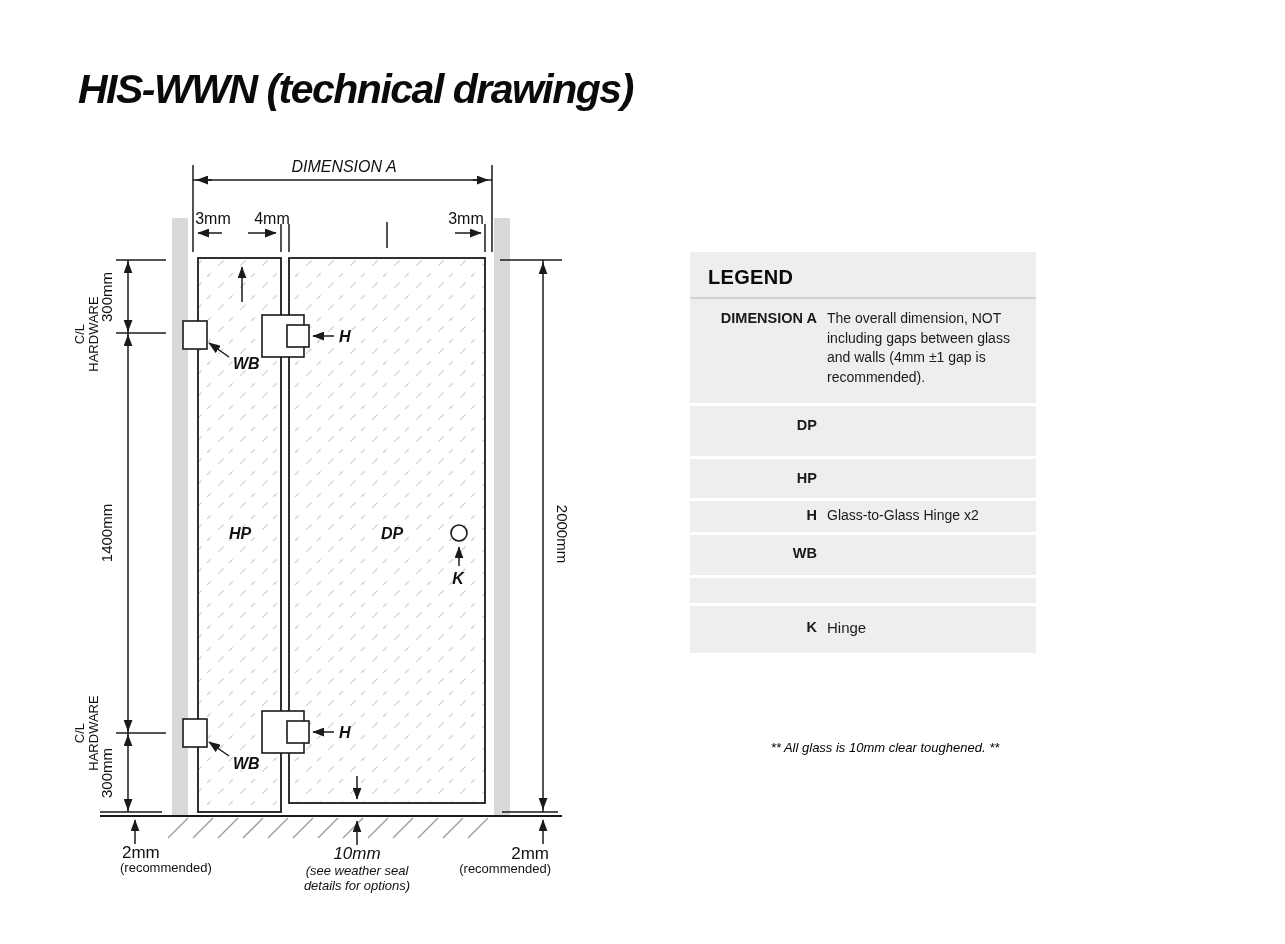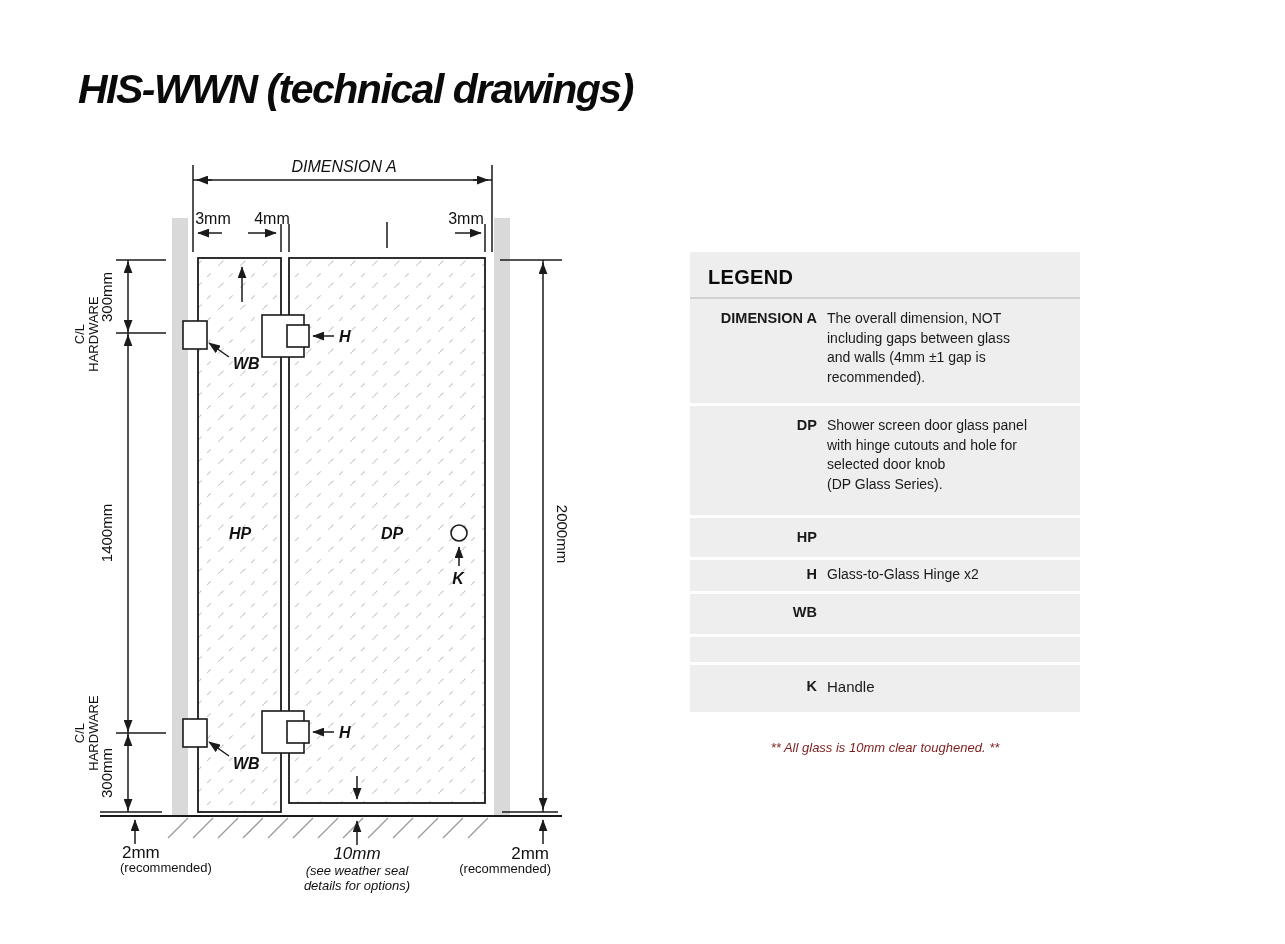--- a/index.html
+++ b/index.html
@@ -20,21 +20,21 @@
   svg .hatchln{stroke:#9a9a9a;stroke-width:1.3;}
   svg text{fill:#111111;font-family:"Liberation Sans", sans-serif;}
   svg .t15{font-size:15px;}
   svg .t16{font-size:16px;}
   svg .t17{font-size:17px;}
   svg .t13{font-size:13px;}
   svg .ti{font-style:italic;}
   svg .tbl{font-weight:bold;font-style:italic;font-size:16px;}
   
   .legend{
-    position:absolute;left:690px;top:252px;width:390px;background:#eeeeee;
+    position:absolute;left:690px;top:252px;width:346px;background:#eeeeee;
   }
   .legend-header{
     padding:14px 18px 8px 18px;font-size:20px;font-weight:bold;letter-spacing:0.3px;
     border-bottom:2px solid #d2d2d2;color:#0a0a0a;
   }
   .lrow{display:flex;align-items:flex-start;}
   .lrow + .lrow{border-top:3px solid #ffffff;}
   .lrow .term{
     flex:none;width:127px;padding-left:18px;box-sizing:border-box;
     text-align:right;font-weight:bold;font-size:14.5px;line-height:19px;
@@ -46,21 +46,21 @@
   .r1{padding:10px 0 21px 0;}
   .r2{padding:10px 0 10px 0;}
   .r3{padding:5px 0 6px 0;}
   .r4{padding:9px 0 12px 0;}
   .r5{height:25px;}
   .r6{padding:12px 0 16px 0;}
   .r6 .desc{font-size:15px;}
   .r4 .desc{white-space:nowrap;}
   .legend-footnote{
     position:absolute;left:690px;top:740px;width:390px;text-align:center;
-    font-style:italic;font-size:13px;color:#7f1d1d;
+    font-style:italic;font-size:13px;color:#000000;
   }
 </style>
 </head>
 <body>
 
 <h1 class="page-title">HIS-WWN (technical drawings)</h1>
 
 <div class="drawing-wrap">
 <svg width="540" height="770" viewBox="70 145 540 770">
   <defs>
@@ -207,37 +207,33 @@
   <div class="legend-header">LEGEND</div>
   <div class="lrow r0">
     <div class="term">DIMENSION A</div>
     <div class="desc">The overall dimension, NOT
 including gaps between glass
 and walls (4mm ±1 gap is
 recommended).</div>
   </div>
   <div class="lrow r1">
     <div class="term">DP</div>
-    <div class="desc">Shower screen door glass panel
-with hinge cutouts and hole for
-selected door knob
-(DP Glass Series).</div>
   </div>
   <div class="lrow r2">
     <div class="term">HP</div>
   </div>
   <div class="lrow r3">
     <div class="term">H</div>
     <div class="desc">Glass-to-Glass Hinge x2</div>
   </div>
   <div class="lrow r4">
     <div class="term">WB</div>
   </div>
   <div class="lrow r5">
     <div class="term"></div>
     <div class="desc"></div>
   </div>
   <div class="lrow r6">
     <div class="term">K</div>
-    <div class="desc">Handle</div>
+    <div class="desc">Hinge</div>
   </div>
 </div>
 <div class="legend-footnote">** All glass is 10mm clear toughened. **</div>
 
 </body></html>

